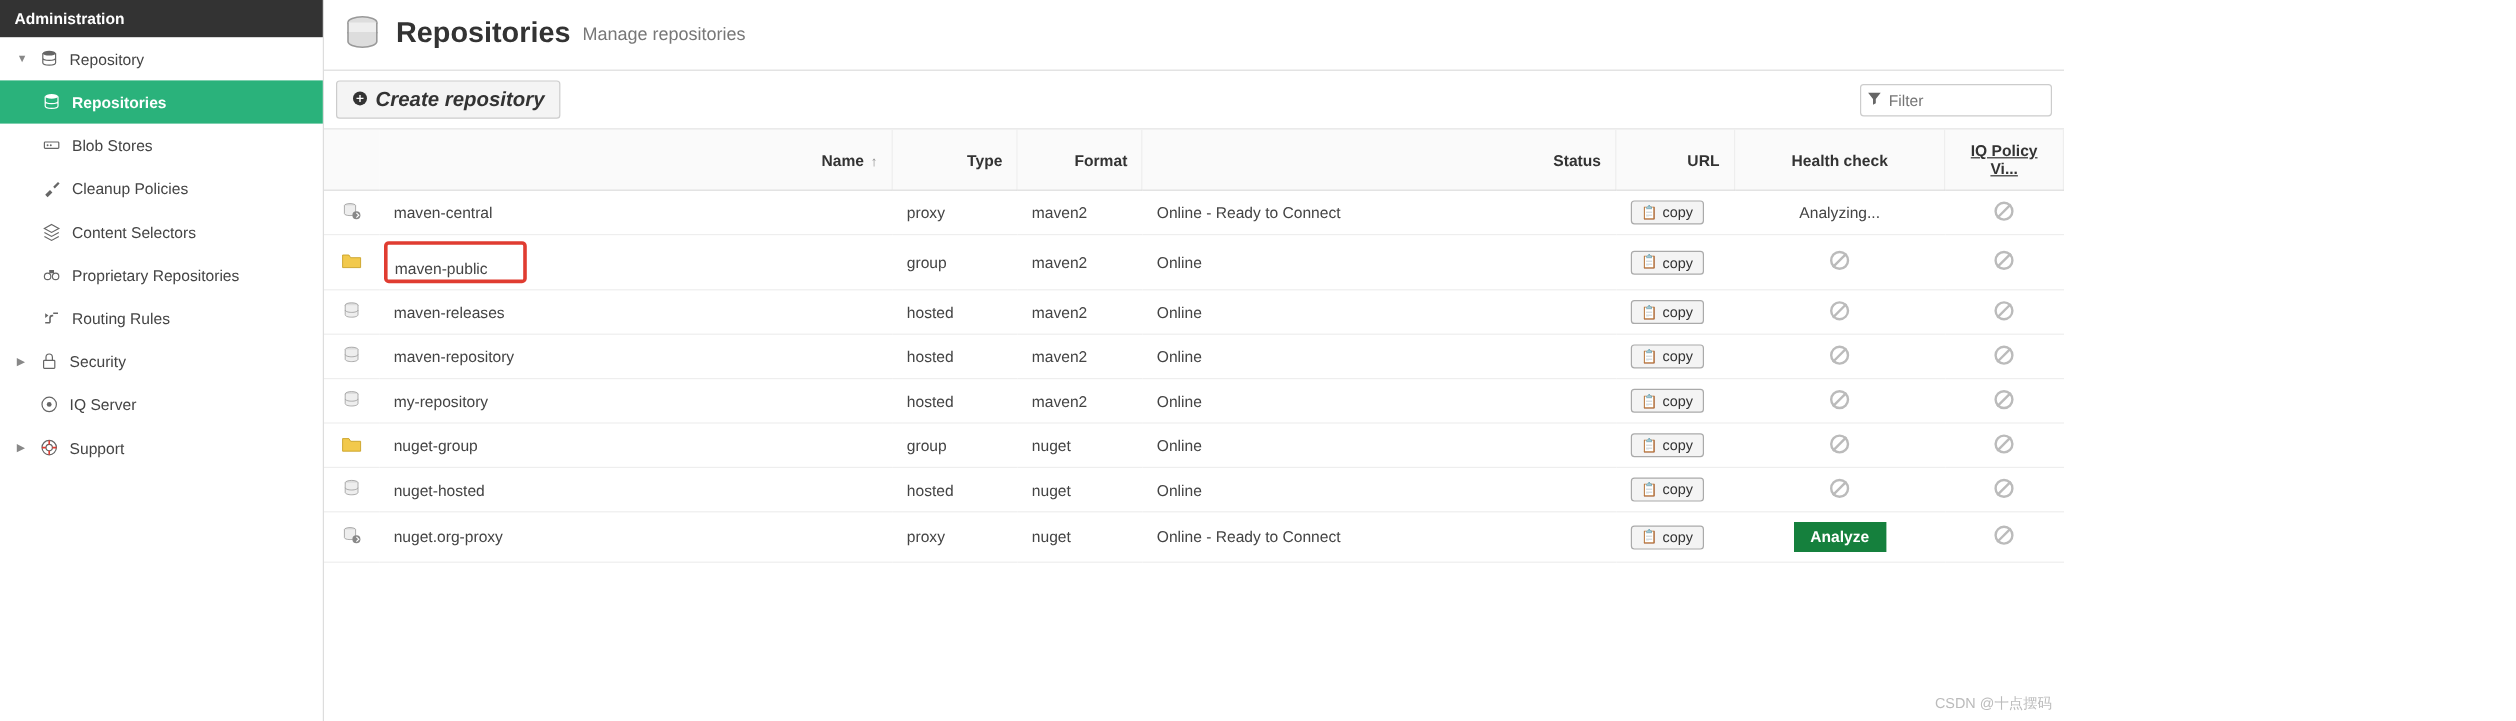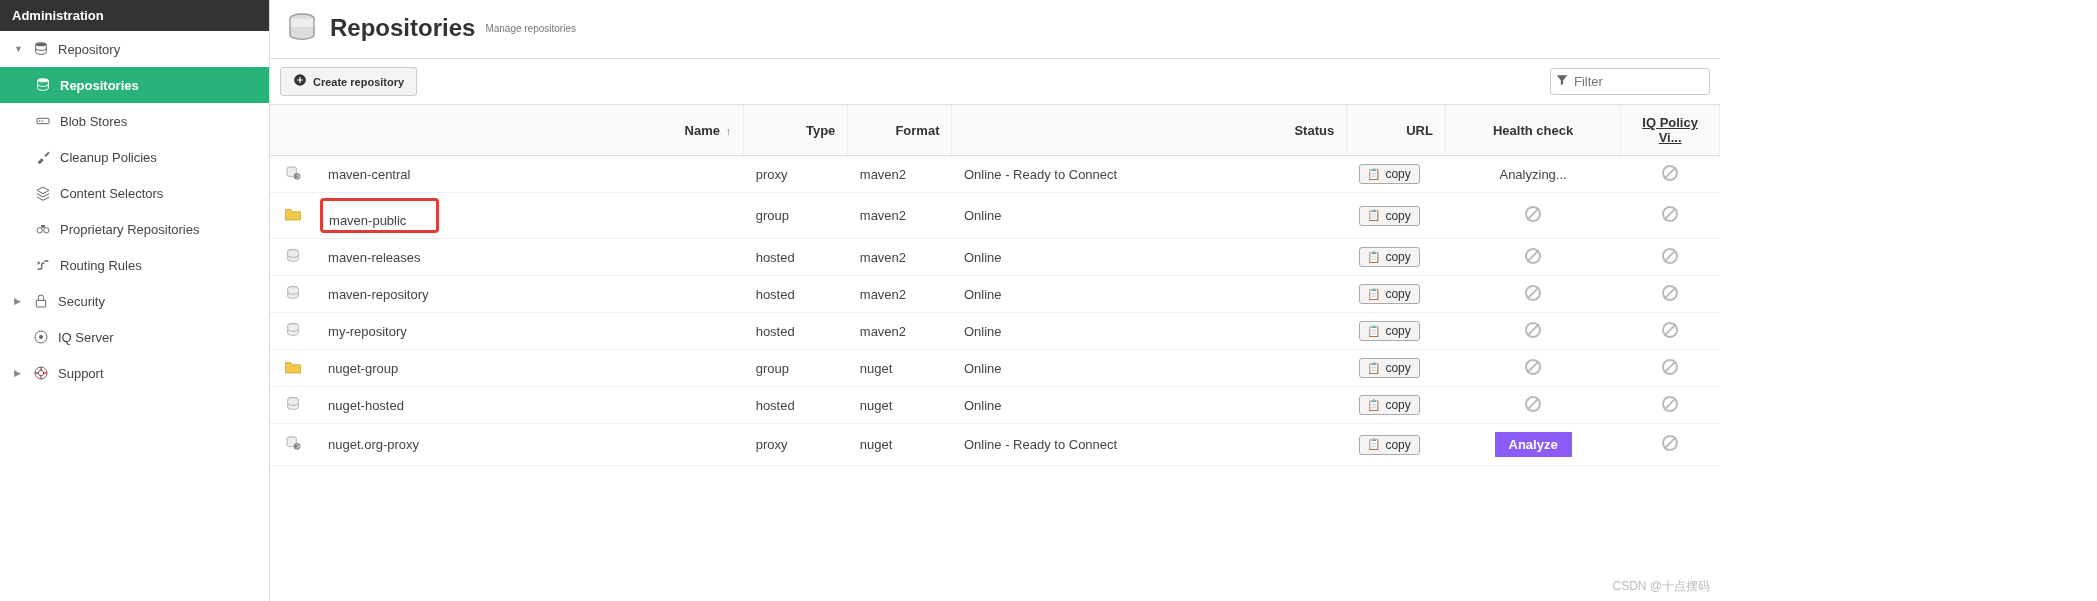--- a/index.html
+++ b/index.html
@@ -15,24 +15,24 @@
     .sidebar-item.active { background: #2AB27B; color: #fff; font-weight: bold; }
     .sidebar-item .tree-icon { width: 14px; display: inline-block; color: #888; font-size: 9px; margin-right: 4px; }
     .sidebar-item .item-icon { width: 18px; display: inline-flex; align-items: center; justify-content: center; margin-right: 8px; color: #666; }
     .sidebar-item.active .item-icon { color: #fff; }
     
     
     .main { flex: 1; display: flex; flex-direction: column; }
     .page-header { display: flex; align-items: center; padding: 10px 14px 12px 14px; border-bottom: 1px solid #ddd; }
     .page-header .db-big-icon { width: 36px; height: 36px; margin-right: 10px; display: flex; align-items: center; justify-content: center; }
     .page-header h1 { font-size: 24px; font-weight: bold; color: #333; margin-right: 10px; }
-    .page-header .subtitle { font-size: 10px; color: #777; }
+    .page-header .subtitle { font-size: 15px; color: #777; }
     
     .toolbar { display: flex; align-items: center; padding: 8px 10px; border-bottom: 1px solid #ddd; }
-    .create-btn { display: inline-flex; align-items: center; background: #f4f4f4; border: 1px solid #ccc; border-radius: 3px; padding: 5px 12px; cursor: pointer; font-size: 11px; font-weight: bold; color: #333; }
+    .create-btn { display: inline-flex; align-items: center; background: #f4f4f4; border: 1px solid #ccc; border-radius: 3px; padding: 5px 12px; cursor: pointer; font-size: 17px; font-weight: bold; color: #333; font-style: italic; }
     .create-btn .plus-icon { margin-right: 6px; font-size: 14px; }
     .filter-wrap { margin-left: auto; display: flex; align-items: center; border: 1px solid #ccc; border-radius: 3px; padding: 4px 4px; width: 160px; }
     .filter-wrap input { border: none; outline: none; width: 100%; font-size: 13px; color: #333; }
     .filter-icon { margin-right: 5px; color: #666; }
     
     
     .table { width: 100%; border-collapse: collapse; }
     .table th { text-align: right; padding: 10px 12px; border-bottom: 1px solid #ddd; border-right: 1px solid #eee; font-weight: bold; color: #333; background: #fafafa; }
     .table th.icon-col { width: 34px; border-right: none; }
     .table td { padding: 8px 12px; border-bottom: 1px solid #eee; color: #444; }
@@ -41,21 +41,21 @@
     .sort-arrow { font-size: 11px; color: #888; margin-left: 2px; }
     
     .highlight-box { border: 3px solid #E03C31; border-radius: 4px; display: inline-block; padding: 12px 30px 2px 6px; margin: -3px -32px -3px -8px; }
     
     .copy-btn { display: inline-flex; align-items: center; background: #f4f4f4; border: 1px solid #aaa; border-radius: 3px; padding: 2px 8px; cursor: pointer; font-size: 12px; color: #333; }
     .copy-btn .clip-icon { margin-right: 4px; font-size: 11px; }
     
     .forbidden-icon { display: inline-block; width: 16px; height: 16px; border: 2px solid #bbb; border-radius: 50%; position: relative; }
     .forbidden-icon::after { content: ""; position: absolute; width: 2px; height: 16px; background: #bbb; left: 50%; top: 50%; transform: translate(-50%, -50%) rotate(45deg); }
     
-    .analyze-btn { background: #8b5cf6; color: #fff; border: none; border-radius: 0; padding: 5px 14px; cursor: pointer; font-size: 13px; font-weight: bold; }
+    .analyze-btn { background: #15803d; color: #fff; border: none; border-radius: 0; padding: 5px 14px; cursor: pointer; font-size: 13px; font-weight: bold; }
     
     .db-svg { width: 16px; height: 16px; }
     .db-svg-big { width: 32px; height: 32px; }
     
     .watermark { position: absolute; right: 10px; bottom: 6px; color: #bbb; font-size: 12px; }
     
     .col-name { width: 390px; }
     .col-type { width: 95px; }
     .col-format { width: 95px; }
     .col-status { width: 360px; }

